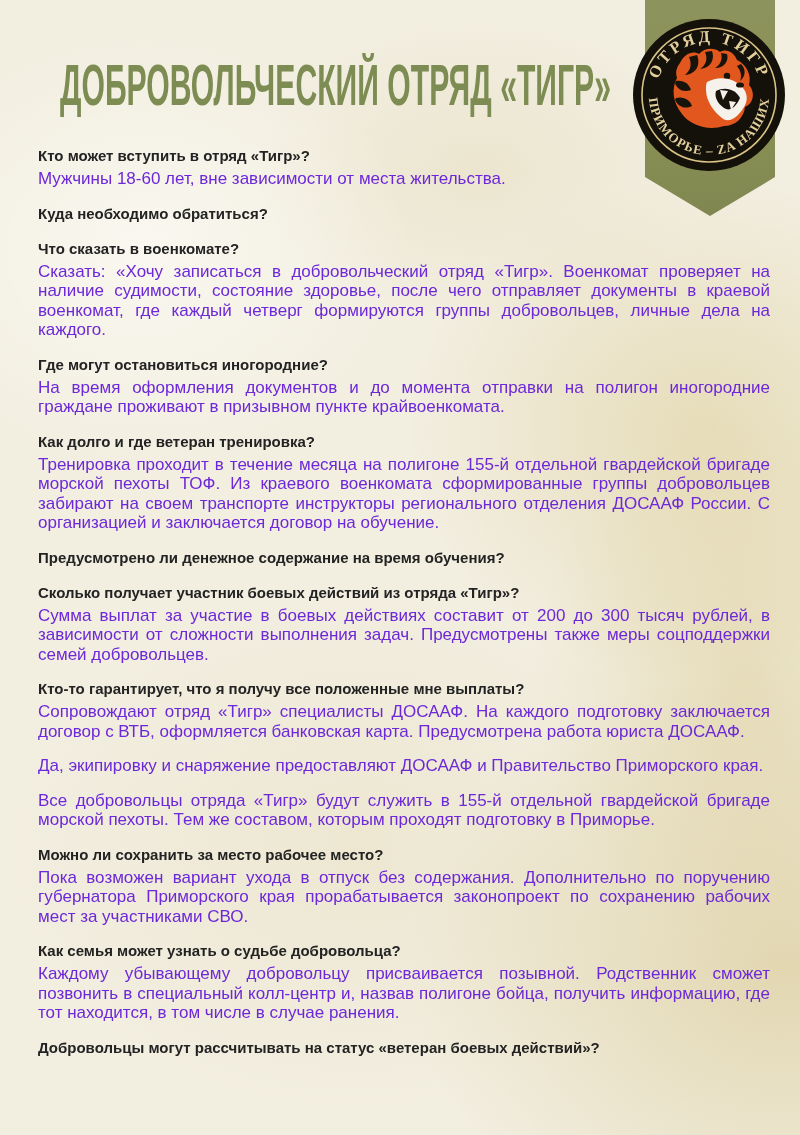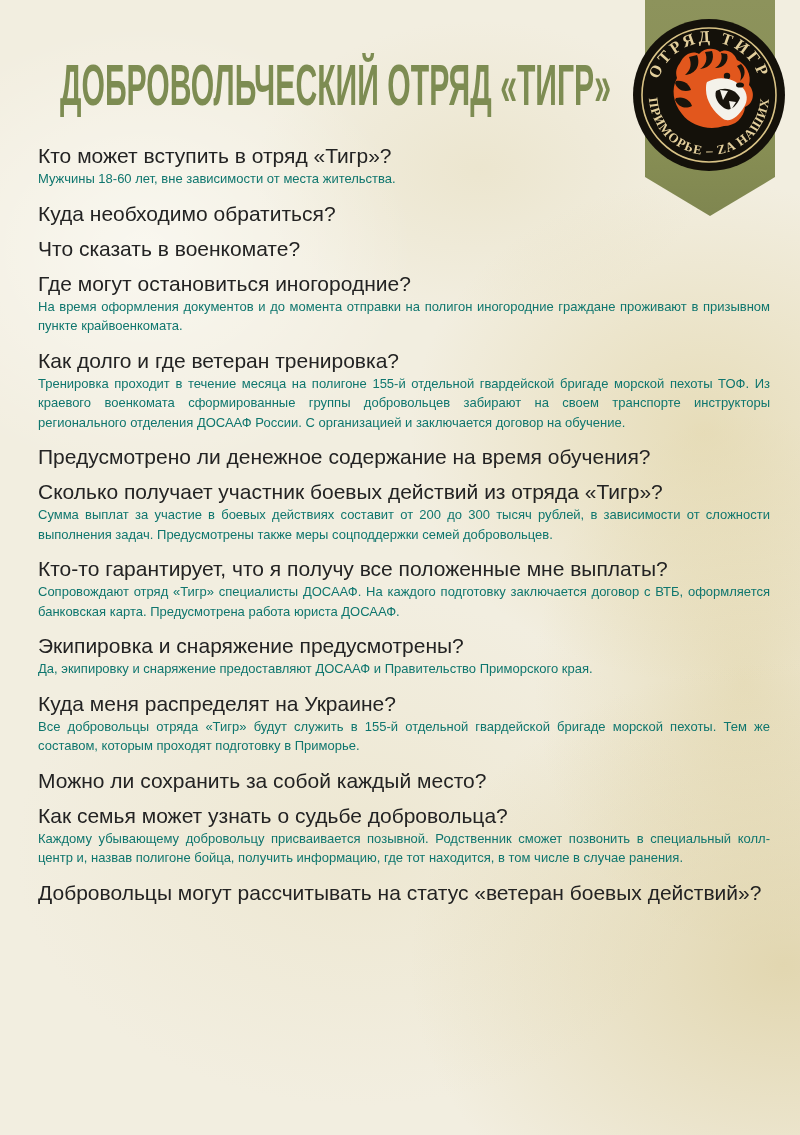--- a/index.html
+++ b/index.html
@@ -23,22 +23,22 @@
   .badge{position:absolute;left:633px;top:19px;width:152px;height:152px;}
   .badge svg{display:block;width:152px;height:152px;}
   h1.title{
     position:absolute;left:60px;top:56px;margin:0;
     font-size:58px;line-height:1;font-weight:bold;color:#7d8c52;
     white-space:nowrap;letter-spacing:0;
     transform:scaleX(0.52);transform-origin:0 0;
   }
   .faq{position:absolute;left:38px;top:146px;width:732px;}
   .qa{margin-bottom:15px;}
-  .q{font-size:21px;font-weight:normal;color:#232323;line-height:20px;margin:0 0 3px 0;}
-  .a{font-size:13px;color:#0f766e;line-height:19.5px;margin:0;text-align:justify;}
+  .q{font-size:15px;font-weight:bold;color:#232323;line-height:20px;margin:0 0 3px 0;}
+  .a{font-size:17px;color:#6d28d9;line-height:19.5px;margin:0;text-align:justify;}
 </style>
 </head>
 <body>
 
 <div class="ribbon"></div>
 
 <div class="badge">
   <svg viewBox="0 0 152 152" xmlns="http://www.w3.org/2000/svg">
     <circle cx="76" cy="76" r="76" fill="#14110a"></circle>
     <circle cx="76" cy="76" r="67" fill="none" stroke="#d9c386" stroke-width="1.6"></circle>
@@ -73,20 +73,21 @@
 <div class="faq">
   <section class="qa">
     <p class="q">Кто может вступить в отряд «Тигр»?</p>
     <p class="a">Мужчины 18-60 лет, вне зависимости от места жительства.</p>
   </section>
   <section class="qa">
     <p class="q">Куда необходимо обратиться?</p>
   </section>
   <section class="qa">
     <p class="q">Что сказать в военкомате?</p>
+    <p class="a">Сказать: «Хочу записаться в добровольческий отряд «Тигр». Военкомат проверяет на наличие судимости, состояние здоровье, после чего отправляет документы в краевой военкомат, где каждый четверг формируются группы добровольцев, личные дела на каждого.</p>
   </section>
   <section class="qa">
     <p class="q">Где могут остановиться иногородние?</p>
     <p class="a">На время оформления документов и до момента отправки на полигон иногородние граждане проживают в призывном пункте крайвоенкомата.</p>
   </section>
   <section class="qa">
     <p class="q">Как долго и где ветеран тренировка?</p>
     <p class="a">Тренировка проходит в течение месяца на полигоне 155-й отдельной гвардейской бригаде морской пехоты ТОФ. Из краевого военкомата сформированные группы добровольцев забирают на своем транспорте инструкторы регионального отделения ДОСААФ России. С организацией и заключается договор на обучение.</p>
   </section>
   <section class="qa">
@@ -94,29 +95,28 @@
   </section>
   <section class="qa">
     <p class="q">Сколько получает участник боевых действий из отряда «Тигр»?</p>
     <p class="a">Сумма выплат за участие в боевых действиях составит от 200 до 300 тысяч рублей, в зависимости от сложности выполнения задач. Предусмотрены также меры соцподдержки семей добровольцев.</p>
   </section>
   <section class="qa">
     <p class="q">Кто-то гарантирует, что я получу все положенные мне выплаты?</p>
     <p class="a">Сопровождают отряд «Тигр» специалисты ДОСААФ. На каждого подготовку заключается договор с ВТБ, оформляется банковская карта. Предусмотрена работа юриста ДОСААФ.</p>
   </section>
   <section class="qa">
-    <p class="q">Экипировка и снаряжение предусмотрены?</p>
     <p class="a">Да, экипировку и снаряжение предоставляют ДОСААФ и Правительство Приморского края.</p>
   </section>
   <section class="qa">
-    <p class="q">Куда меня распределят на Украине?</p>
     <p class="a">Все добровольцы отряда «Тигр» будут служить в 155-й отдельной гвардейской бригаде морской пехоты. Тем же составом, которым проходят подготовку в Приморье.</p>
   </section>
   <section class="qa">
-    <p class="q">Можно ли сохранить за собой каждый место?</p>
+    <p class="q">Можно ли сохранить за место рабочее место?</p>
+    <p class="a">Пока возможен вариант ухода в отпуск без содержания. Дополнительно по поручению губернатора Приморского края прорабатывается законопроект по сохранению рабочих мест за участниками СВО.</p>
   </section>
   <section class="qa">
     <p class="q">Как семья может узнать о судьбе добровольца?</p>
     <p class="a">Каждому убывающему добровольцу присваивается позывной. Родственник сможет позвонить в специальный колл-центр и, назвав полигоне бойца, получить информацию, где тот находится, в том числе в случае ранения.</p>
   </section>
   <section class="qa">
     <p class="q">Добровольцы могут рассчитывать на статус «ветеран боевых действий»?</p>
 
   </section>
 </div>

